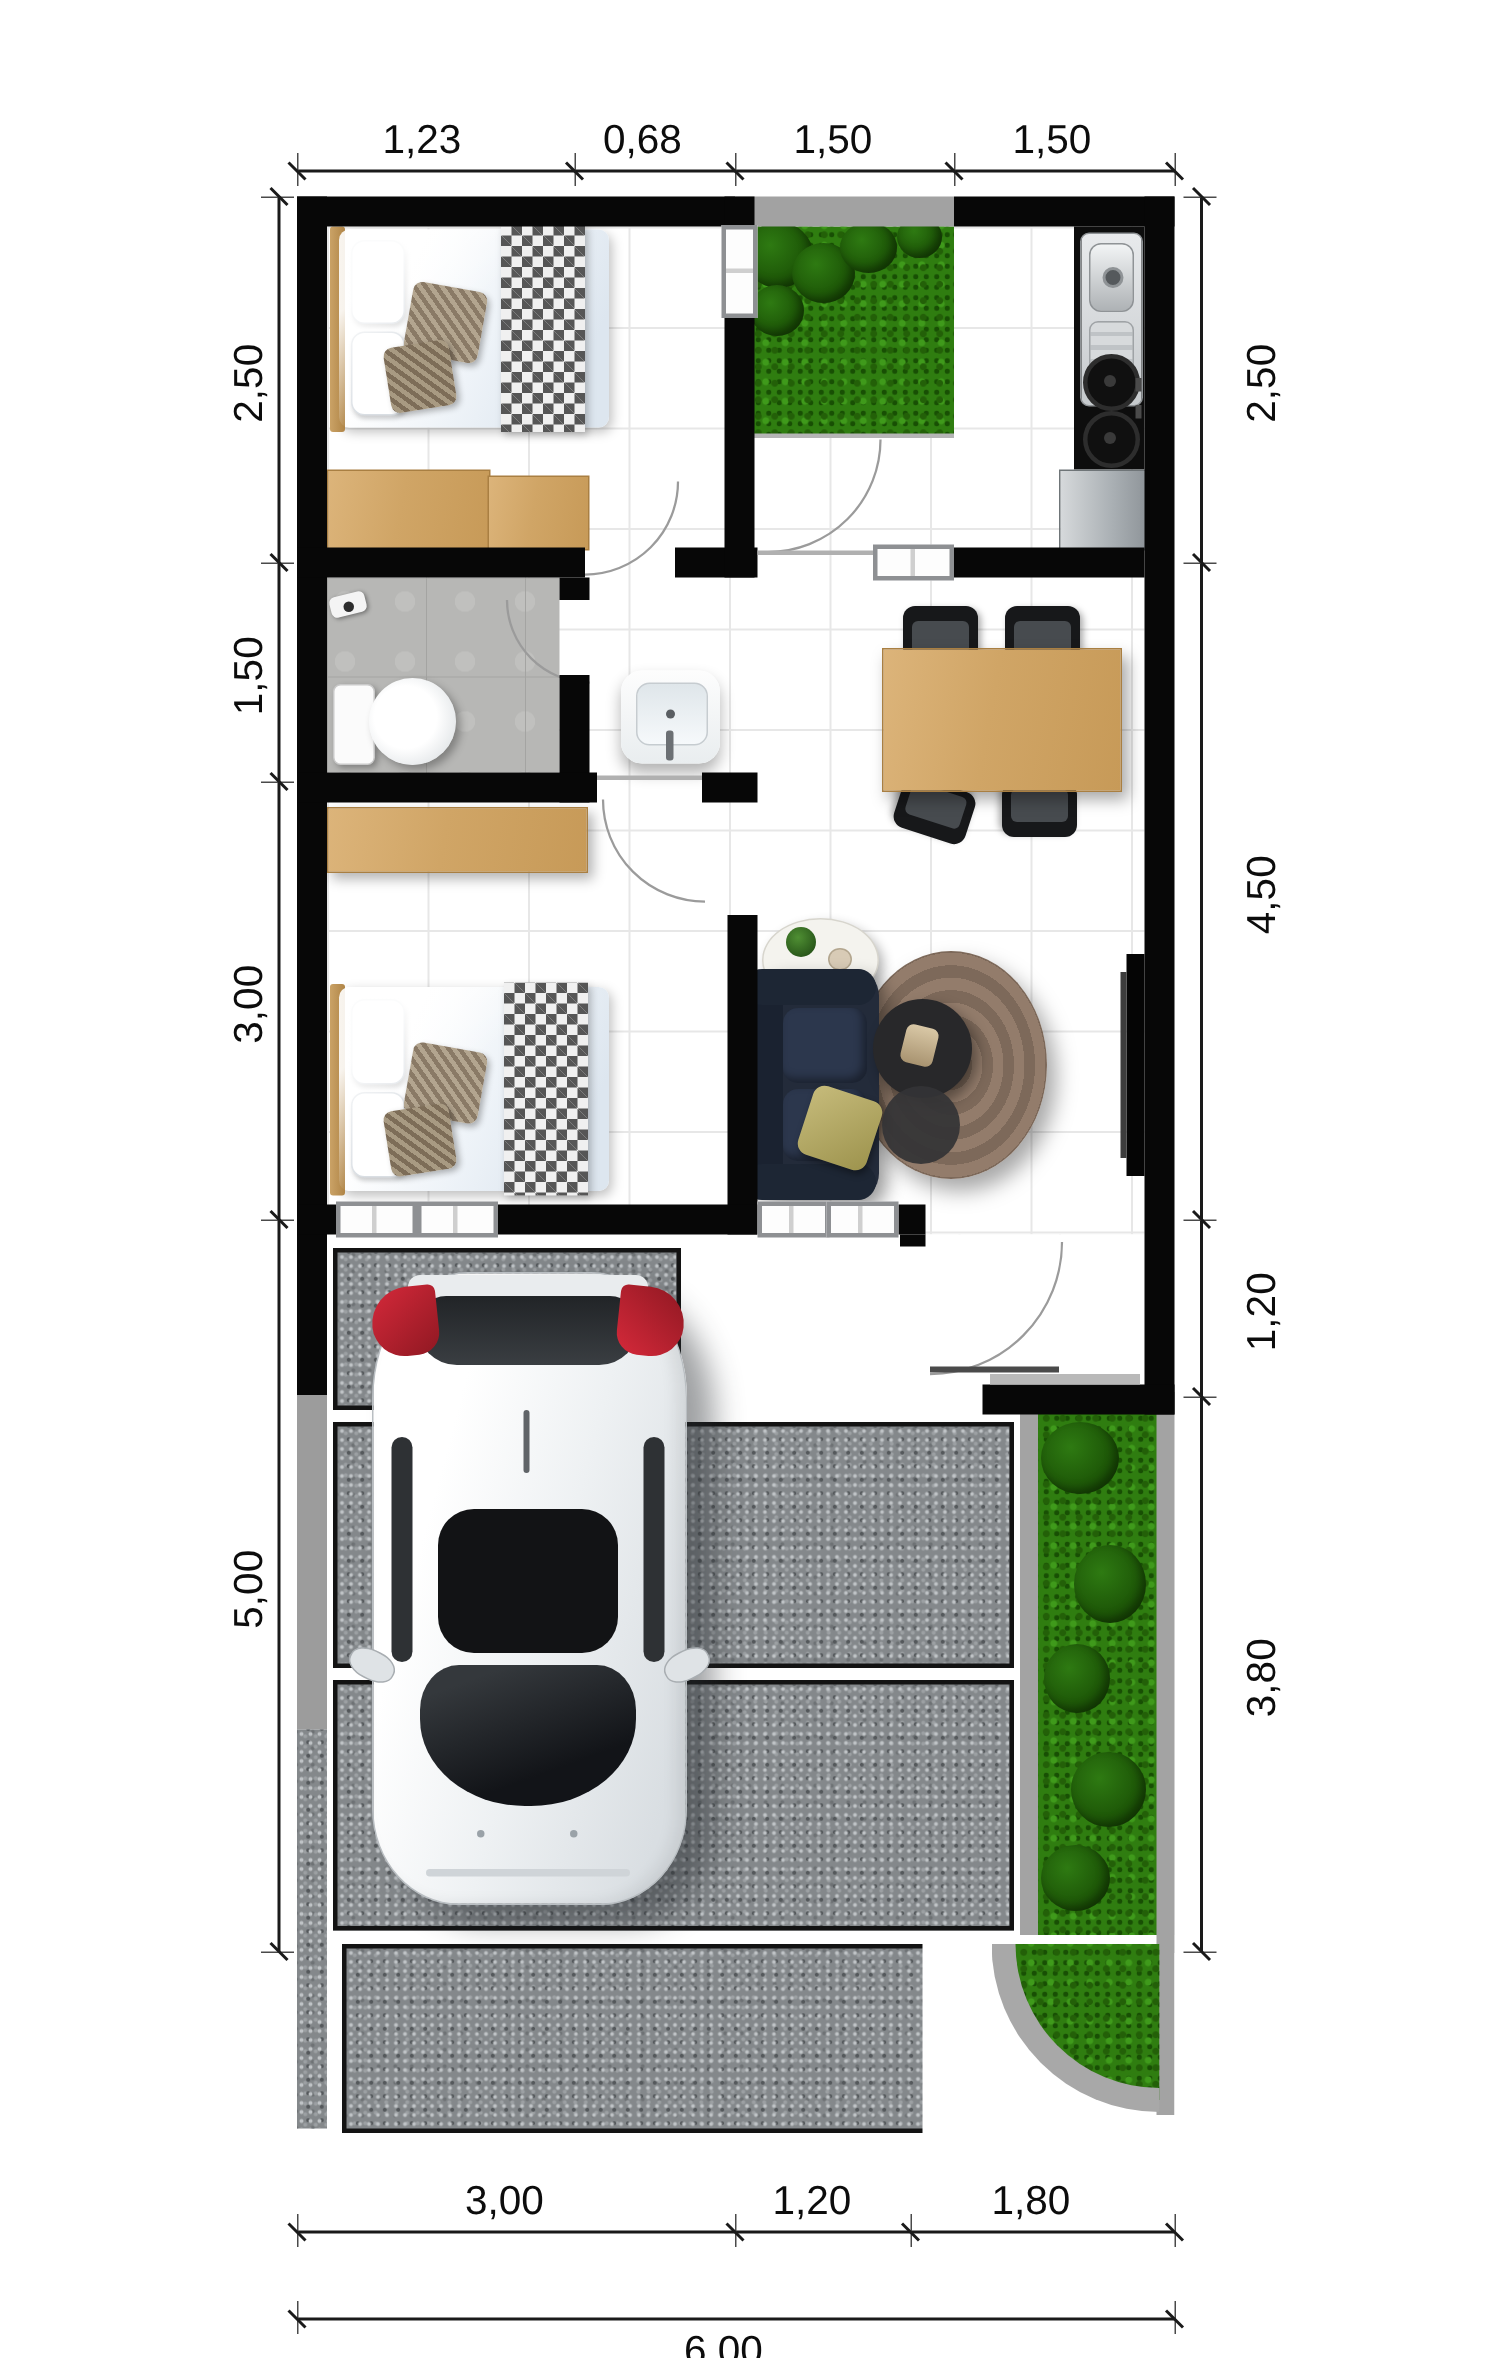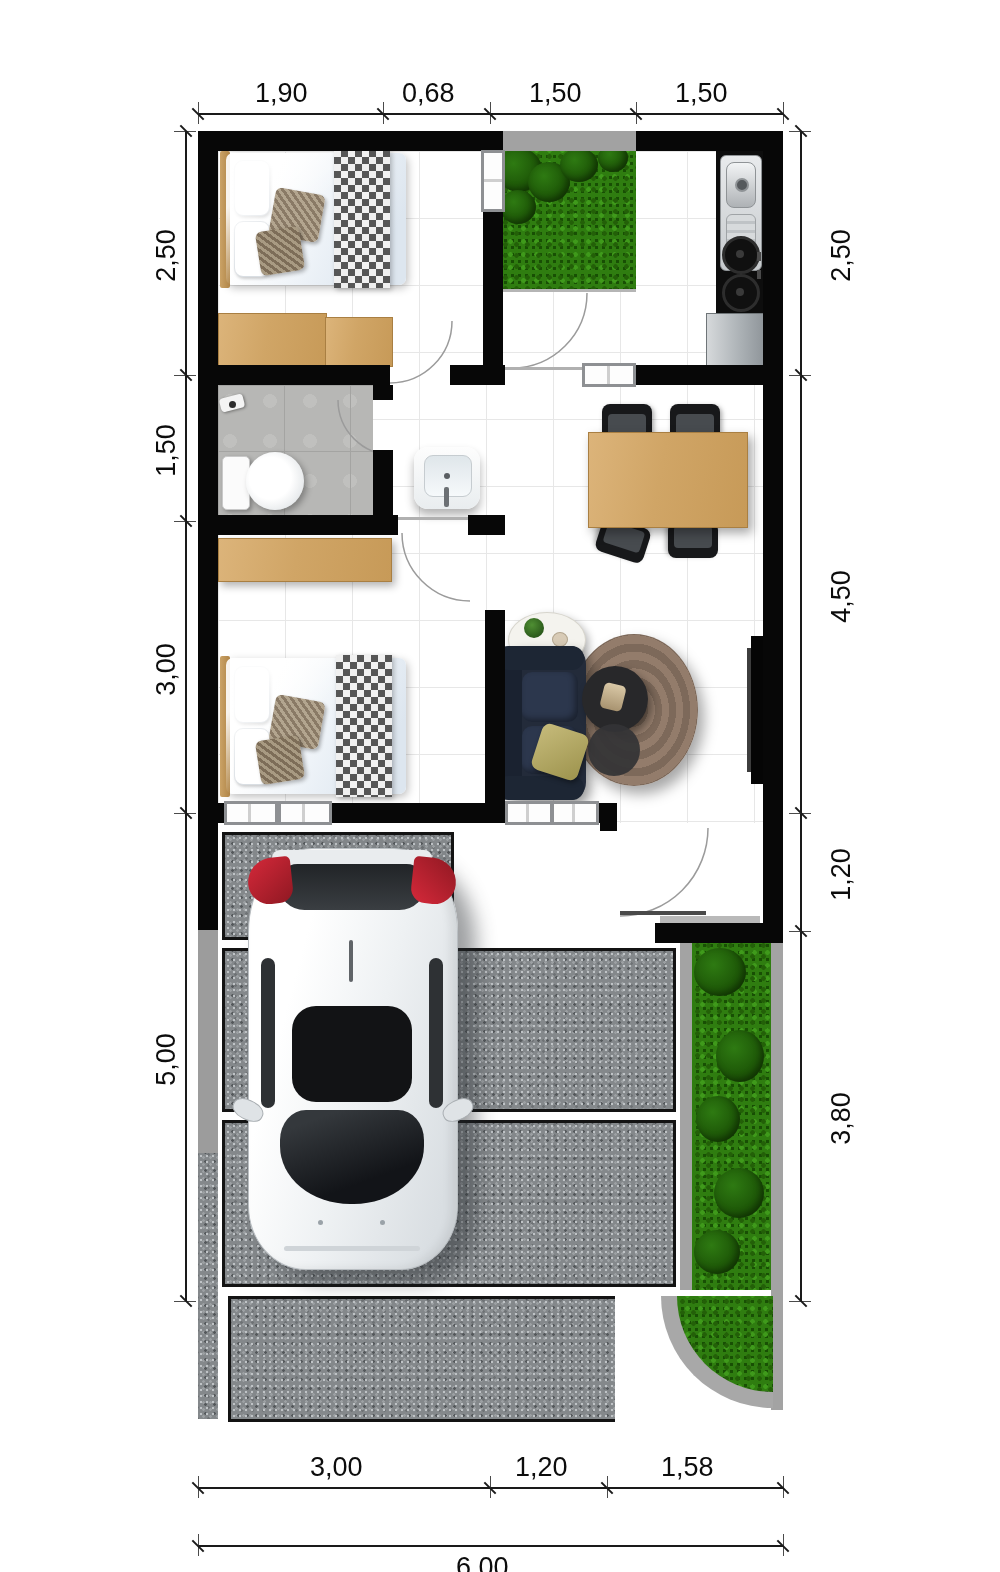--- a/index.html
+++ b/index.html
@@ -286,21 +286,21 @@
   <div class="guide" style="left:198px;top:102px;width:1px;height:22px;"></div>
   <div class="guide" style="left:383px;top:102px;width:1px;height:22px;"></div>
   <div class="guide" style="left:490px;top:102px;width:1px;height:22px;"></div>
   <div class="guide" style="left:636px;top:102px;width:1px;height:22px;"></div>
   <div class="guide" style="left:783px;top:102px;width:1px;height:22px;"></div>
   <div class="tick" style="left:190px;top:113px;"></div>
   <div class="tick" style="left:375px;top:113px;"></div>
   <div class="tick" style="left:482px;top:113px;"></div>
   <div class="tick" style="left:628px;top:113px;"></div>
   <div class="tick" style="left:775px;top:113px;"></div>
-  <div class="dimlabel" style="left:255px;top:78px;">1,90</div>
+  <div class="dimlabel" style="left:255px;top:78px;">1,23</div>
   <div class="dimlabel" style="left:402px;top:78px;">0,68</div>
   <div class="dimlabel" style="left:529px;top:78px;">1,50</div>
   <div class="dimlabel" style="left:675px;top:78px;">1,50</div>
 
   <div class="dimline" style="left:185px;top:131px;width:2px;height:1170px;"></div>
   <div class="guide" style="left:174px;top:131px;width:22px;height:1px;"></div>
   <div class="guide" style="left:174px;top:375px;width:22px;height:1px;"></div>
   <div class="guide" style="left:174px;top:521px;width:22px;height:1px;"></div>
   <div class="guide" style="left:174px;top:813px;width:22px;height:1px;"></div>
   <div class="guide" style="left:174px;top:1301px;width:22px;height:1px;"></div>
@@ -334,21 +334,21 @@
   <div class="guide" style="left:198px;top:1476px;width:1px;height:22px;"></div>
   <div class="guide" style="left:490px;top:1476px;width:1px;height:22px;"></div>
   <div class="guide" style="left:607px;top:1476px;width:1px;height:22px;"></div>
   <div class="guide" style="left:783px;top:1476px;width:1px;height:22px;"></div>
   <div class="tick" style="left:190px;top:1487px;"></div>
   <div class="tick" style="left:482px;top:1487px;"></div>
   <div class="tick" style="left:599px;top:1487px;"></div>
   <div class="tick" style="left:775px;top:1487px;"></div>
   <div class="dimlabel" style="left:310px;top:1452px;">3,00</div>
   <div class="dimlabel" style="left:515px;top:1452px;">1,20</div>
-  <div class="dimlabel" style="left:661px;top:1452px;">1,58</div>
+  <div class="dimlabel" style="left:661px;top:1452px;">1,80</div>
 
   <div class="dimline" style="left:198px;top:1545px;width:585px;height:2px;"></div>
   <div class="guide" style="left:198px;top:1534px;width:1px;height:22px;"></div>
   <div class="guide" style="left:783px;top:1534px;width:1px;height:22px;"></div>
   <div class="tick" style="left:190px;top:1545px;"></div>
   <div class="tick" style="left:775px;top:1545px;"></div>
   <div class="dimlabel" style="left:456px;top:1552px;">6,00</div>
 
 </div>
 

